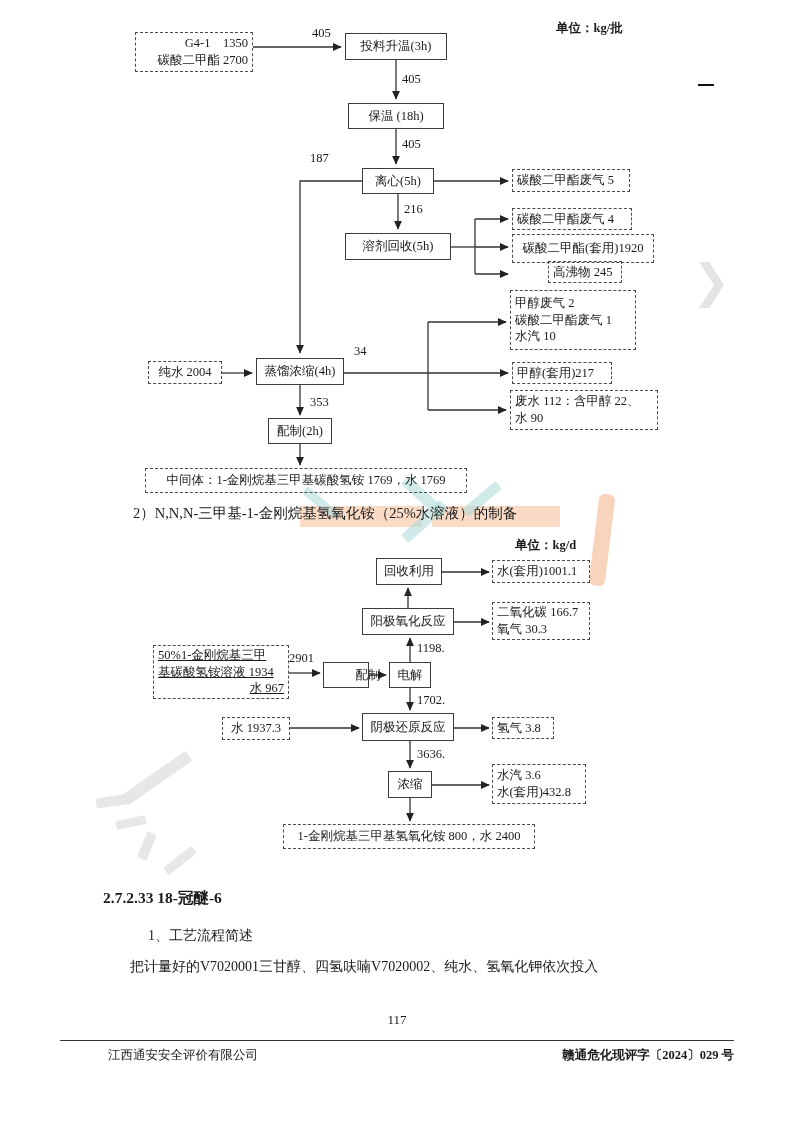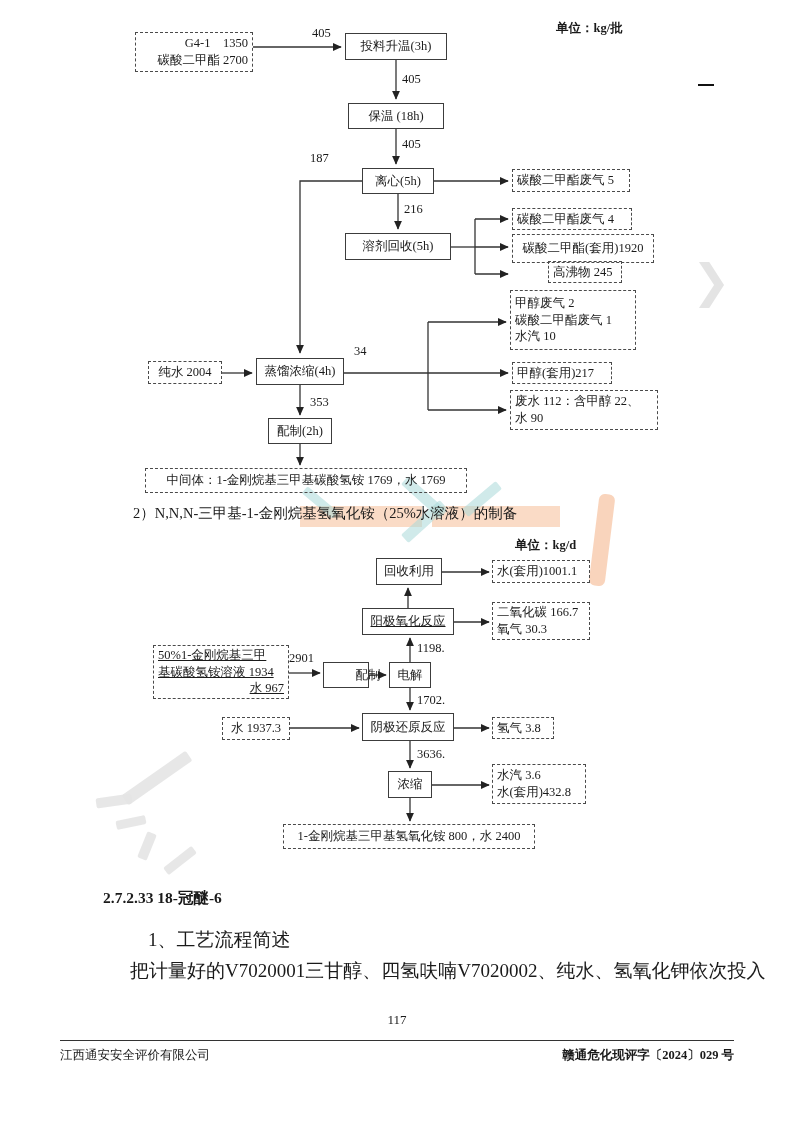--- a/index.html
+++ b/index.html
@@ -30,24 +30,24 @@
     display:flex; flex-direction:column; justify-content:center;
     font-size:12.5px; line-height:1.35; white-space:nowrap; padding:1px 4px;
   }
   .dbox.center { align-items:center; text-align:center; }
   .dbox.leftal { align-items:flex-start; text-align:left; }
   .dbox .ta-r { width:100%; text-align:right; }
   .flabel { position:absolute; font-size:12.5px; white-space:nowrap; }
   .unitlabel { position:absolute; font-size:12.5px; font-weight:600; white-space:nowrap; }
   .h2line { position:absolute; font-size:14.5px; white-space:nowrap; }
   .h3line { position:absolute; font-size:15.5px; font-weight:bold; white-space:nowrap; }
-  .bodyline { position:absolute; font-size:19px; white-space:nowrap; }
+  .bodyline { position:absolute; font-size:14px; white-space:nowrap; }
   .pagenum { position:absolute; left:0; width:100%; text-align:center; font-size:13px; }
   .footline { position:absolute; background:#333; height:1.3px; }
-  .foot { position:absolute; font-size:12.5px; white-space:nowrap; }
+  .foot { position:absolute; font-size:12.5px; white-space:nowrap;margin-left:48px; }
   .chev { position:absolute; font-size:46px; font-weight:bold; color:#e4e4e4;
           font-family:"DejaVu Sans","Liberation Sans",sans-serif; cursor:pointer; }
   .topdash { position:absolute; background:#111; }
 </style>
 </head>
 <body>
 
 <div class="page">
 
   <div class="wm wm-band" style="left:300px;top:506px;width:122px;height:21px;"></div>
@@ -156,21 +156,21 @@
     <div>水 90</div>
   </div>
   <div class="ct dbox center" style="left:145px;top:468px;width:322px;height:25px;">
     <div>中间体：1-金刚烷基三甲基碳酸氢铵 1769，水 1769</div>
   </div>
 
   <div class="ct h2line" style="left:133px;top:504px;">2）N,N,N-三甲基-1-金刚烷基氢氧化铵（25%水溶液）的制备</div>
   <div class="ct unitlabel" style="left:515px;top:537px;">单位：kg/d</div>
 
   <div class="ct sbox" style="left:376px;top:558px;width:66px;height:27px;">回收利用</div>
-  <div class="ct sbox" style="left:362px;top:608px;width:92px;height:27px;text-decoration:underline;">阳极氧化反应</div>
+  <div class="ct sbox" style="left:362px;top:608px;width:92px;height:27px;">阳极氧化反应</div>
   <div class="ct sbox" style="left:323px;top:662px;width:42px;height:26px;padding-left:44px;">配制</div>
   <div class="ct sbox" style="left:389px;top:662px;width:42px;height:26px;">电解</div>
   <div class="ct sbox" style="left:362px;top:713px;width:92px;height:28px;">阴极还原反应</div>
   <div class="ct sbox" style="left:388px;top:771px;width:44px;height:27px;">浓缩</div>
 
   <div class="ct dbox leftal" style="left:153px;top:645px;width:136px;height:54px;text-decoration:underline;">
     <div>50%1-金刚烷基三甲</div>
     <div>基碳酸氢铵溶液 1934</div>
     <div class="ta-r">水 967</div>
   </div>

